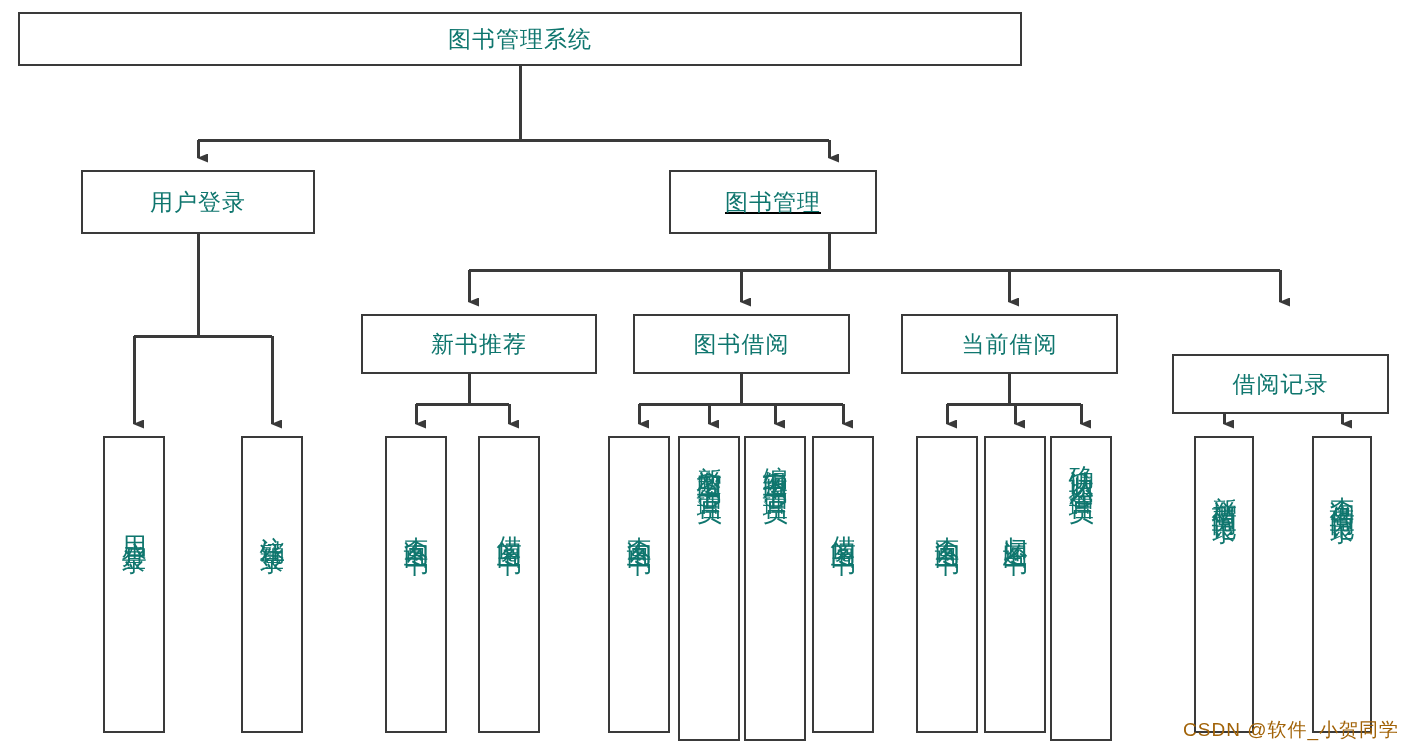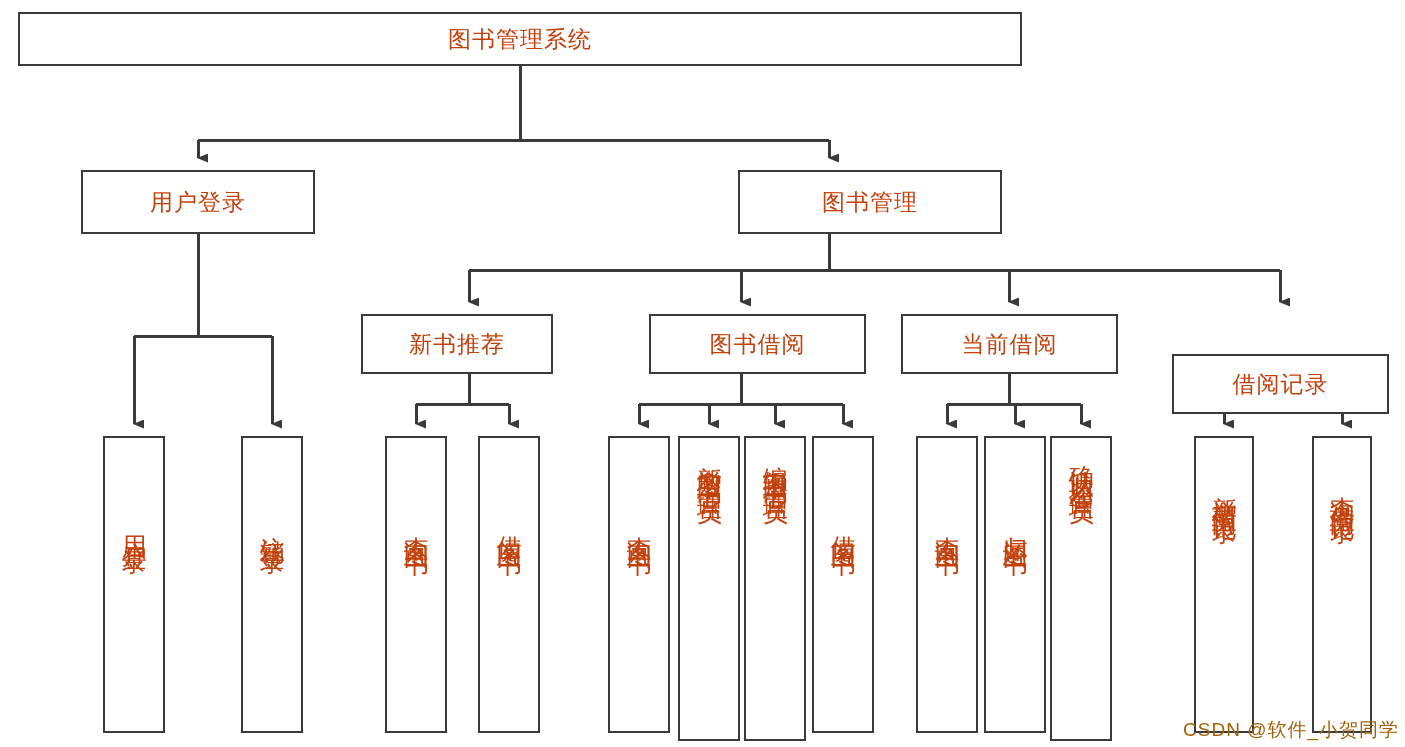--- a/index.html
+++ b/index.html
@@ -1,19 +1,19 @@
 <!DOCTYPE html>
 <html><head>
 <meta charset="utf-8">
 <style>
   html,body{margin:0;padding:0;background:#ffffff;}
   body{width:1405px;height:747px;overflow:hidden;font-family:"Liberation Sans","DejaVu Sans",sans-serif;}
   #canvas{position:relative;width:1405px;height:747px;background:#ffffff;}
   .node{position:absolute;box-sizing:border-box;background:#ffffff;border:2.5px solid #3a3a3a;display:flex;align-items:center;justify-content:center;}
-  .node .lbl{color:#c2410c;white-space:nowrap;}
+  .node .lbl{color:#0f766e;white-space:nowrap;}
   .node.h .lbl{font-size:23px;letter-spacing:1px;line-height:1;}
   .node.root .lbl{font-size:23px;letter-spacing:1px;}
   .node.v{align-items:flex-start;justify-content:center;padding-top:10px;}
   .node.v .lbl{writing-mode:vertical-rl;text-orientation:upright;font-size:25px;letter-spacing:5px;line-height:1.02;text-align:center;}
   svg.links{position:absolute;left:0;top:0;width:1405px;height:747px;pointer-events:none;}
   .watermark{position:absolute;right:6px;bottom:4px;color:#a16207;font-size:19px;letter-spacing:1px;white-space:nowrap;}
 </style>
 </head>
 <body>
 
@@ -69,28 +69,28 @@
     </g>
   </svg>
 
   <div class="node root h" style="left:18px;top:12px;width:1004px;height:54px;">
     <span class="lbl">图书管理系统</span>
   </div>
 
   <div class="node h" style="left:81px;top:170px;width:234px;height:64px;">
     <span class="lbl">用户登录</span>
   </div>
-  <div class="node h" style="left:738px;top:170px;width:264px;height:64px;">
+  <div class="node h" style="left:669px;top:170px;width:208px;height:64px;text-decoration:underline;">
     <span class="lbl">图书管理</span>
   </div>
 
-  <div class="node h" style="left:361px;top:314px;width:192px;height:60px;">
+  <div class="node h" style="left:361px;top:314px;width:236px;height:60px;">
     <span class="lbl">新书推荐</span>
   </div>
-  <div class="node h" style="left:649px;top:314px;width:217px;height:60px;">
+  <div class="node h" style="left:633px;top:314px;width:217px;height:60px;">
     <span class="lbl">图书借阅</span>
   </div>
   <div class="node h" style="left:901px;top:314px;width:217px;height:60px;">
     <span class="lbl">当前借阅</span>
   </div>
   <div class="node h" style="left:1172px;top:314px;width:217px;height:60px;margin-top:40px;">
     <span class="lbl">借阅记录</span>
   </div>
 
   <div class="node v" style="left:103px;top:436px;width:62px;height:297px;padding-top:78px;">

